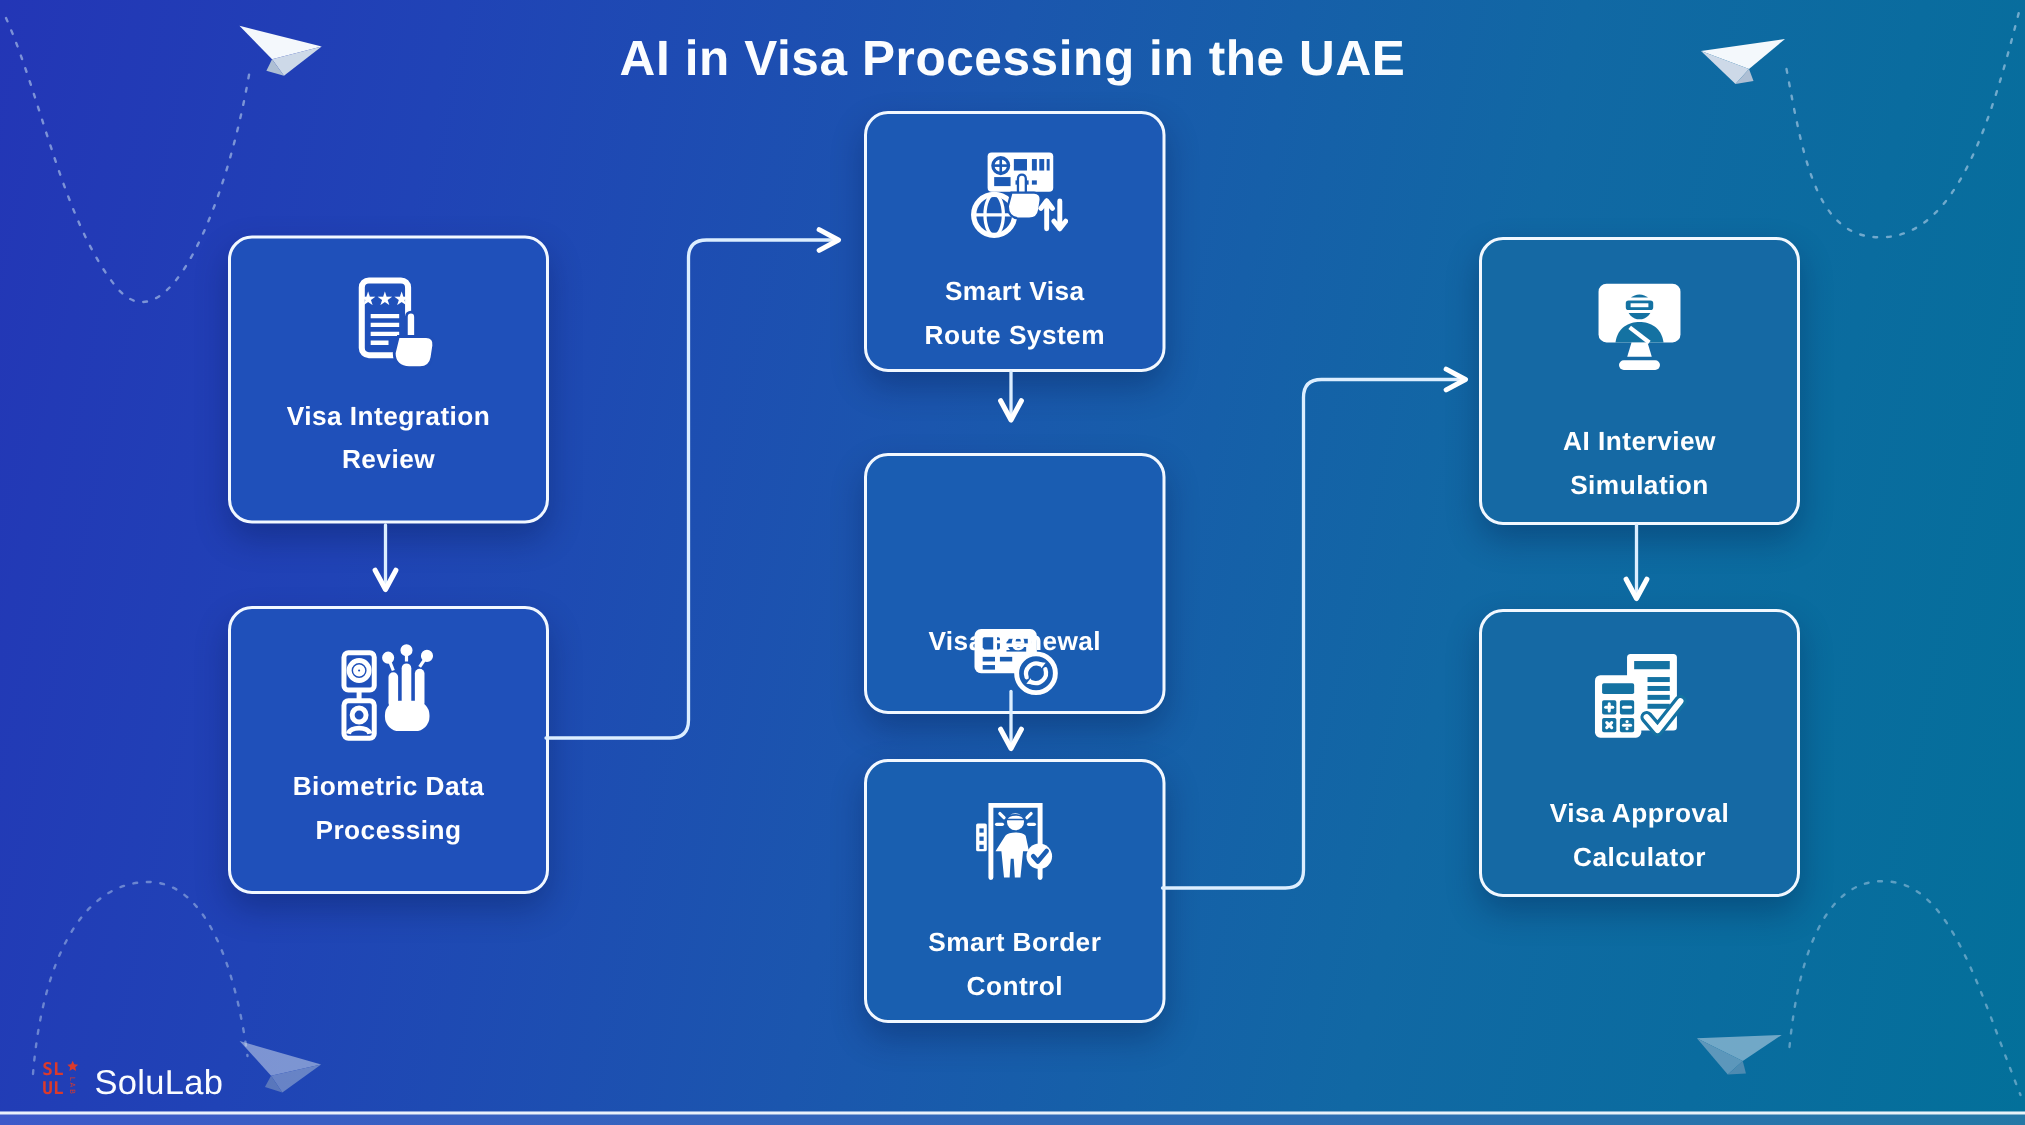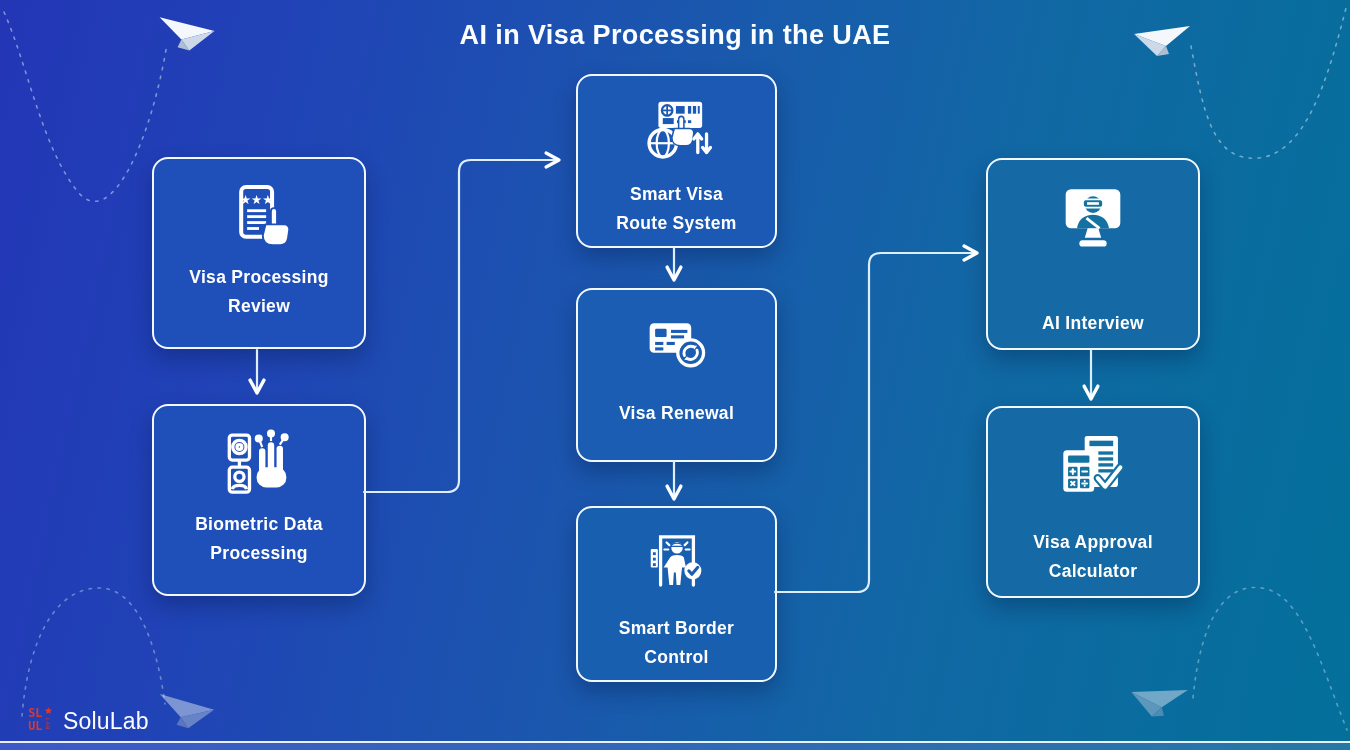--- a/index.html
+++ b/index.html
@@ -1,27 +1,27 @@
 <!DOCTYPE html>
 <html><head>
 <meta charset="utf-8">
 <style>
   html,body{margin:0;padding:0;}
   body{width:1350px;height:750px;overflow:hidden;font-family:"Liberation Sans","DejaVu Sans",sans-serif;}
   .canvas{position:relative;width:1350px;height:750px;overflow:hidden;
     background:linear-gradient(102deg,#2336B6 0%,#2043B6 20%,#1B56AE 45%,#1168A4 70%,#03709A 100%);}
   .decor,.overlay{position:absolute;left:0;top:0;width:1350px;height:750px;pointer-events:none;}
   .title{position:absolute;top:20px;left:0;width:100%;text-align:center;margin:0;
-    font-size:27px;font-weight:700;color:#FBFDFF;letter-spacing:.4px;}
+    font-size:33px;font-weight:700;color:#FBFDFF;letter-spacing:.4px;}
   .card{position:absolute;border:2px solid #F2F8FF;border-radius:16px;
     box-shadow:0 10px 22px rgba(2,18,60,.30);display:flex;flex-direction:column;align-items:center;}
   .c1{left:152px;top:157px;width:210px;height:188px;background:#1F50BA;}
   .c2{left:152px;top:404px;width:210px;height:188px;background:#1F50BA;}
   .c3{left:576px;top:74px;width:197px;height:170px;background:#1C59B4;}
-  .c4{left:576px;top:288px;width:197px;height:170px;background:#1A5DB2;}
+  .c4{left:576px;top:302px;width:197px;height:170px;background:#1A5DB2;justify-content:flex-end;}
   .c5{left:576px;top:506px;width:197px;height:172px;background:#195FB0;}
   .c6{left:986px;top:158px;width:210px;height:188px;background:#1569A4;}
   .c7{left:986px;top:406px;width:210px;height:188px;background:#1569A4;}
   .icon{margin-top:22px;width:76px;height:76px;}
   .c3 .icon,.c4 .icon,.c5 .icon{margin-top:18px;width:70px;height:70px;}
   .label{position:absolute;left:0;right:0;text-align:center;color:#FFFFFF;
     font-weight:700;font-size:17.5px;line-height:29px;letter-spacing:.3px;}
   .ln{display:block;}
   .pos-a{bottom:26px}.pos-b{bottom:10px}.pos-c{bottom:8px}.pos-d{bottom:32px}
   .strip{position:absolute;left:0;right:0;bottom:0;height:7px;
@@ -70,21 +70,21 @@
       <rect x="17" y="5" width="26" height="42" rx="4" fill="none" stroke="#fff" stroke-width="3.4"></rect>
       <text x="30" y="19" text-anchor="middle" font-size="10.5" fill="#fff" font-family="'DejaVu Sans',sans-serif">★★★</text>
       <line x1="22" y1="25" x2="38" y2="25" stroke="#fff" stroke-width="2.4"></line>
       <line x1="22" y1="30" x2="38" y2="30" stroke="#fff" stroke-width="2.4"></line>
       <line x1="22" y1="35" x2="38" y2="35" stroke="#fff" stroke-width="2.4"></line>
       <line x1="22" y1="40" x2="32" y2="40" stroke="#fff" stroke-width="2.4"></line>
       <path d="M42 25.5c0-3.6 5.2-3.6 5.2 0V40h-5.2z" fill="#fff" stroke="#1F4FB8" stroke-width="1.6"></path>
       <path d="M37.5 36.5h15.6c3.1 0 4.8 2.2 4.3 5.2l-1 6.6c-.6 3.6-3 5.7-6.7 5.7h-6.1c-5.1 0-8.4-3-8.4-8.2z" fill="#fff" stroke="#1F4FB8" stroke-width="1.6"></path>
     </svg>
     <div class="label pos-a">
-      <span class="ln">Visa Processing</span>
+      <span class="ln">Visa Integration</span>
       <span class="ln">Review</span>
     </div>
   </div>
 
   <div class="card c2">
     <svg class="icon" viewBox="0 0 64 64">
       <g fill="none" stroke="#fff" stroke-width="2.8">
         <rect x="7" y="6" width="17" height="21" rx="2.5"></rect>
         <circle cx="15.5" cy="16" r="5.6"></circle>
           <circle cx="15.5" cy="16" r="2"></circle>
@@ -206,20 +206,21 @@
         <rect x="28.5" y="34.2" width="7" height="2.6" rx="1.3"></rect>
       </g>
       <rect x="23.5" y="14.6" width="17" height="7" rx="2.4" fill="#1472A2" stroke="#fff" stroke-width="1.6"></rect>
       <rect x="27" y="17" width="10" height="2.2" fill="#fff"></rect>
       <line x1="26.5" y1="30.5" x2="37.5" y2="39" stroke="#fff" stroke-width="2.4"></line>
       <path d="M27.5 39h9l2.4 8h-13.8z" fill="#fff"></path>
       <rect x="20.5" y="49" width="23" height="5.4" rx="2.7" fill="#fff"></rect>
     </svg>
     <div class="label pos-b">
       <span class="ln">AI Interview</span>
+      <span class="ln">Simulation</span>
     </div>
   </div>
 
   <div class="card c7">
     <svg class="icon" viewBox="0 0 64 64">
       <rect x="25" y="5" width="28" height="43" rx="2" fill="#fff"></rect>
       <rect x="29" y="9" width="20" height="4.6" fill="#1472A2"></rect>
       <g fill="#1472A2">
         <rect x="36.5" y="18" width="12.5" height="2.8"></rect>
         <rect x="36.5" y="23" width="12.5" height="2.8"></rect>

